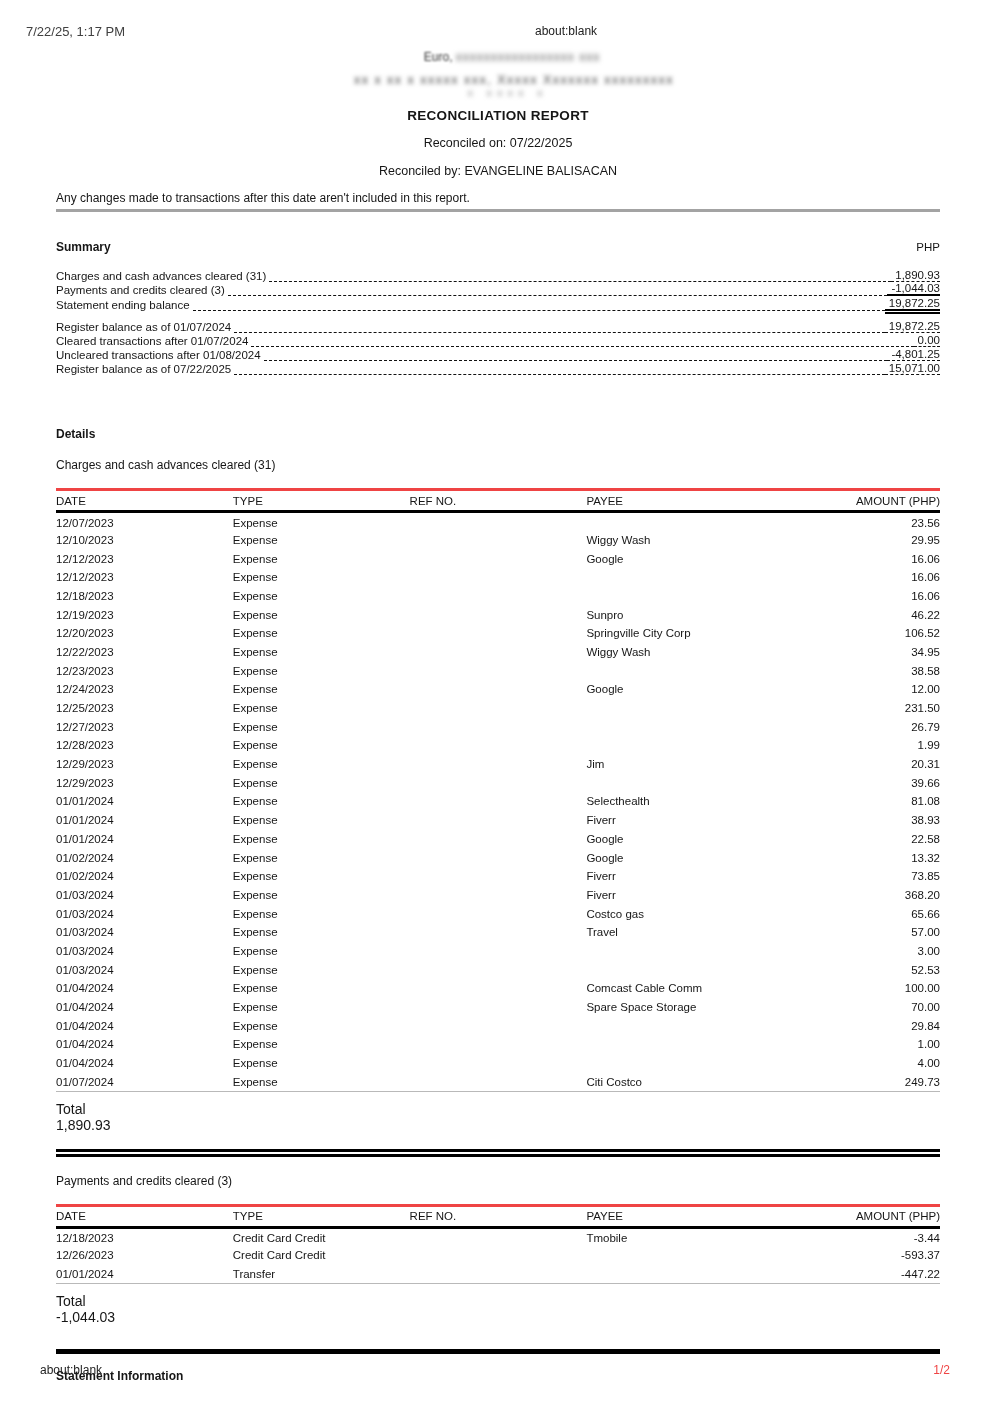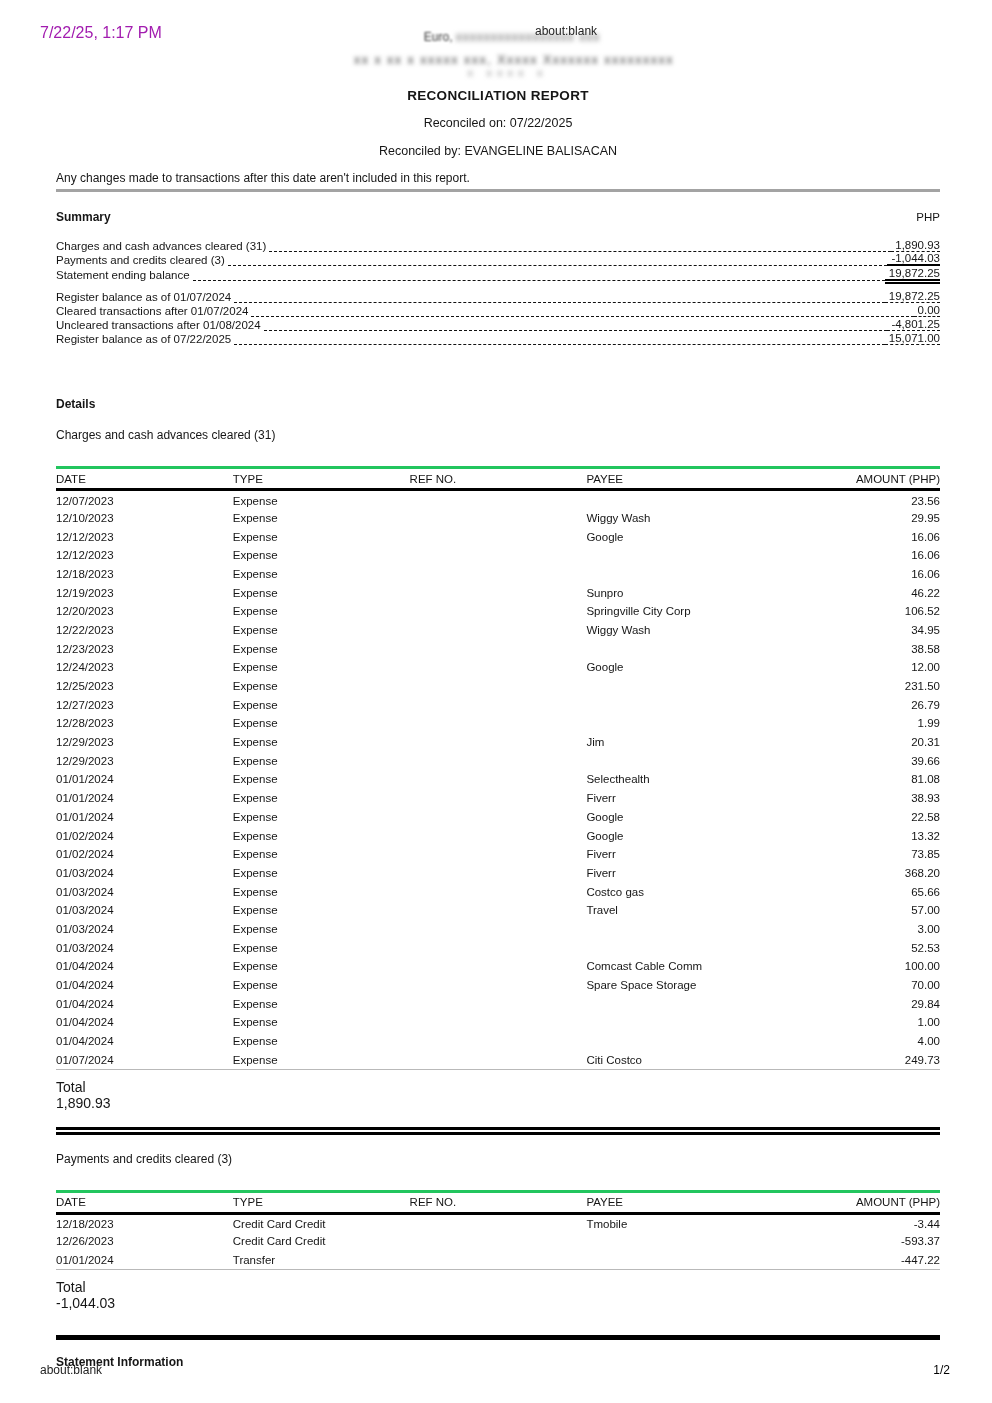--- a/index.html
+++ b/index.html
@@ -9,61 +9,61 @@
     color:#161616;
     width:992px;
   }
   .page {
     position:relative;
     width:992px; height:1403px;
     background:#fff;
     overflow:hidden;
   }
   
-  .print-header-date { position:absolute; top:24px; left:40px; font-size:16px; color:#a21caf; }
+  .print-header-date { position:absolute; top:24px; left:26px; font-size:13px; color:#404040; }
   .print-header-title { position:absolute; top:24px; left:535px; font-size:12px; color:#222; }
   .print-footer-left { position:absolute; top:1363px; left:40px; font-size:12px; color:#222; }
-  .print-footer-right { position:absolute; top:1363px; right:42px; font-size:12px; color:#000000; }
-
-  .content { padding:28px 52px 0 56px; }
+  .print-footer-right { position:absolute; top:1363px; right:42px; font-size:12px; color:#ef4444; }
+
+  .content { padding:48px 52px 0 56px; }
 
   
   .redacted-wrap { text-align:center; }
   .redact-line1 { margin-top:2px; font-size:12px; color:#333; transform:translateX(14px); }
   .redact-line1 .frag { filter:blur(1px); }
   .redact-line1 .smudge { filter:blur(2.4px); color:#555; letter-spacing:1px; }
   .redact-line2 { margin-top:9px; font-size:12.5px; color:#444; filter:blur(2.2px); letter-spacing:1.5px; transform:translateX(16px); }
   .redact-line3 { margin-top:1px; font-size:9px; color:#666; filter:blur(2.6px); letter-spacing:6px; transform:translateX(10px); }
 
   .report-title { margin-top:10px; text-align:center; font-size:13.5px; font-weight:bold; letter-spacing:0.3px; }
   .report-sub { margin-top:13px; text-align:center; font-size:12.5px; }
   .report-sub2 { margin-top:14px; text-align:center; font-size:12.5px; }
 
   .notice { margin-top:13px; font-size:12px; border-bottom:3px solid #a3a3a3; padding-bottom:4px; }
 
   
-  .summary-head { margin-top:18px; display:flex; justify-content:space-between; align-items:baseline; }
+  .summary-head { margin-top:28px; display:flex; justify-content:space-between; align-items:baseline; }
   .summary-head .h { font-size:12px; font-weight:bold; }
   .summary-head .cur { font-size:11.5px; }
   .sum-group1 { margin-top:14px; }
   .sum-group2 { margin-top:8px; }
   .sumrow { display:flex; align-items:flex-end; height:14.2px; font-size:11.5px; }
   .sumrow .lbl { white-space:nowrap; }
   .sumrow .fill { flex:1; border-bottom:1.3px dashed #111; margin-left:3px; height:100%; }
   .sumrow .amt { border-bottom:1.3px dashed #111; text-align:right; white-space:nowrap; padding-left:4px; }
   .sumrow .amt.rule-solid { border-bottom:2px solid #000; }
   .sumrow .amt.rule-double { position:relative; border-bottom:2px solid #000; }
   .sumrow .amt.rule-double::after {
     content:""; position:absolute; left:0; right:0; bottom:-5px; height:2px; background:#000;
   }
 
   .details-head { margin-top:52px; font-size:12px; font-weight:bold; }
   .section-sub { margin-top:17px; font-size:12px; }
 
-  table.tx { width:100%; border-collapse:collapse; margin-top:24px; border-top:3px solid #22c55e; table-layout:fixed; }
+  table.tx { width:100%; border-collapse:collapse; margin-top:16px; border-top:3px solid #ef4444; table-layout:fixed; }
   table.tx thead tr { border-bottom:3px solid #000; }
   table.tx th { font-weight:normal; font-size:11.5px; text-align:left; height:22px; vertical-align:middle; padding:0; }
   table.tx th.amt, table.tx td.amt { text-align:right; }
   table.tx td { font-size:11.5px; height:18.7px; vertical-align:middle; padding:0; white-space:nowrap; overflow:hidden; }
   table.tx tbody tr:first-child td { padding-top:2px; }
   table.tx tbody { border-bottom:1px solid #b9b9b9; }
 
   .total-row { margin-top:9px; display:flex; justify-content:space-between; align-items:baseline; font-size:14px; padding-bottom:6px;flex-direction:column;}
   .rule-double-block { margin-top:10px; height:8px; border-top:3px solid #000; border-bottom:3px solid #000; }
   .rule-heavy { margin-top:18px; height:5px; background:#000; }

